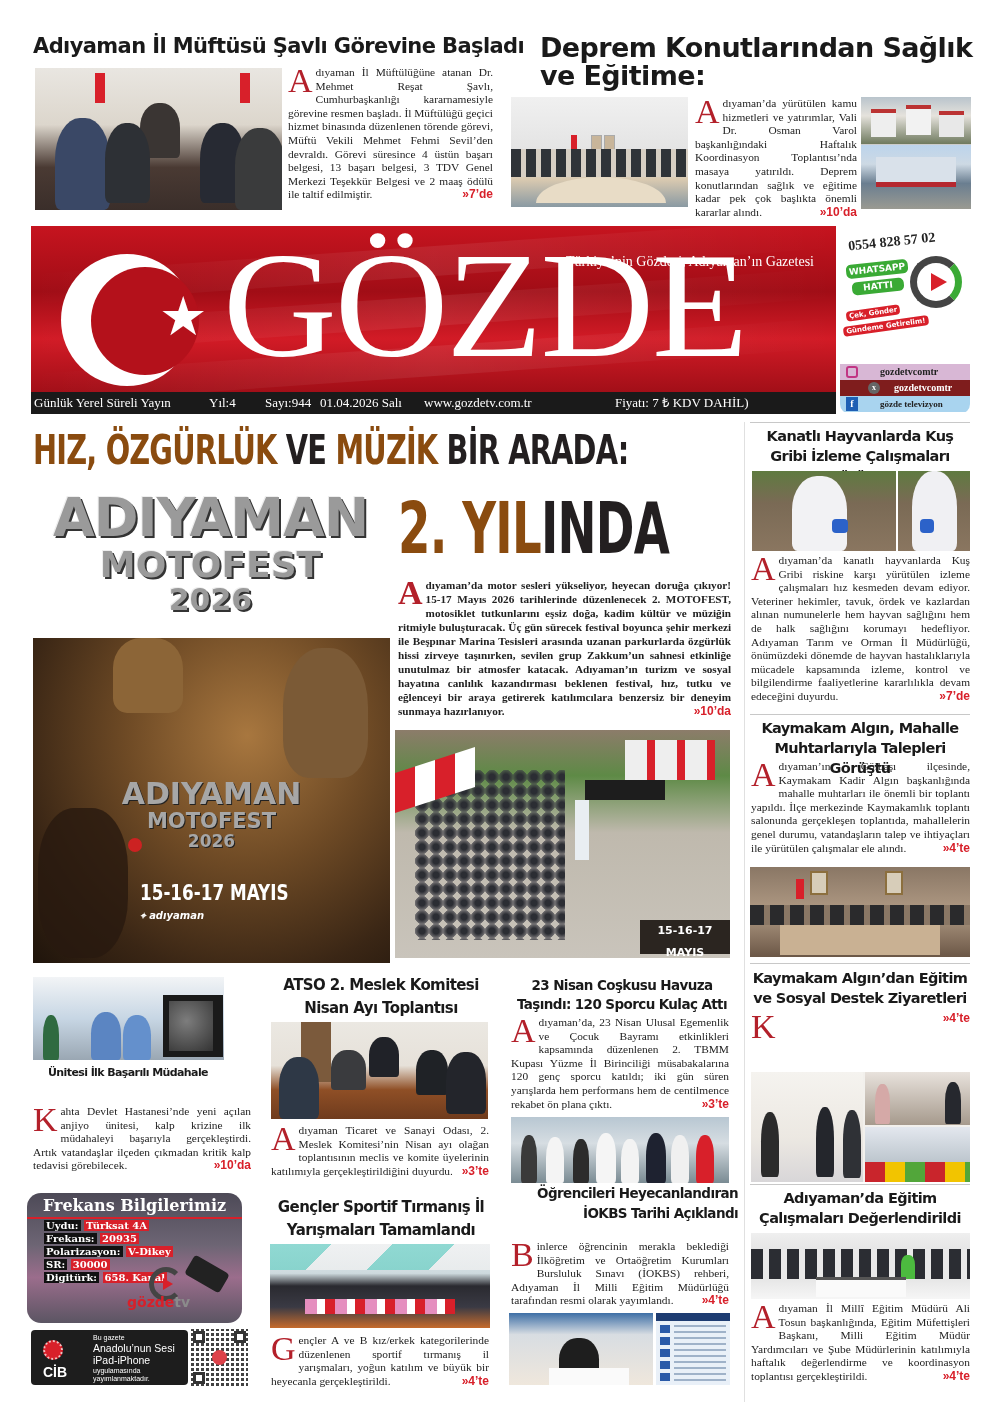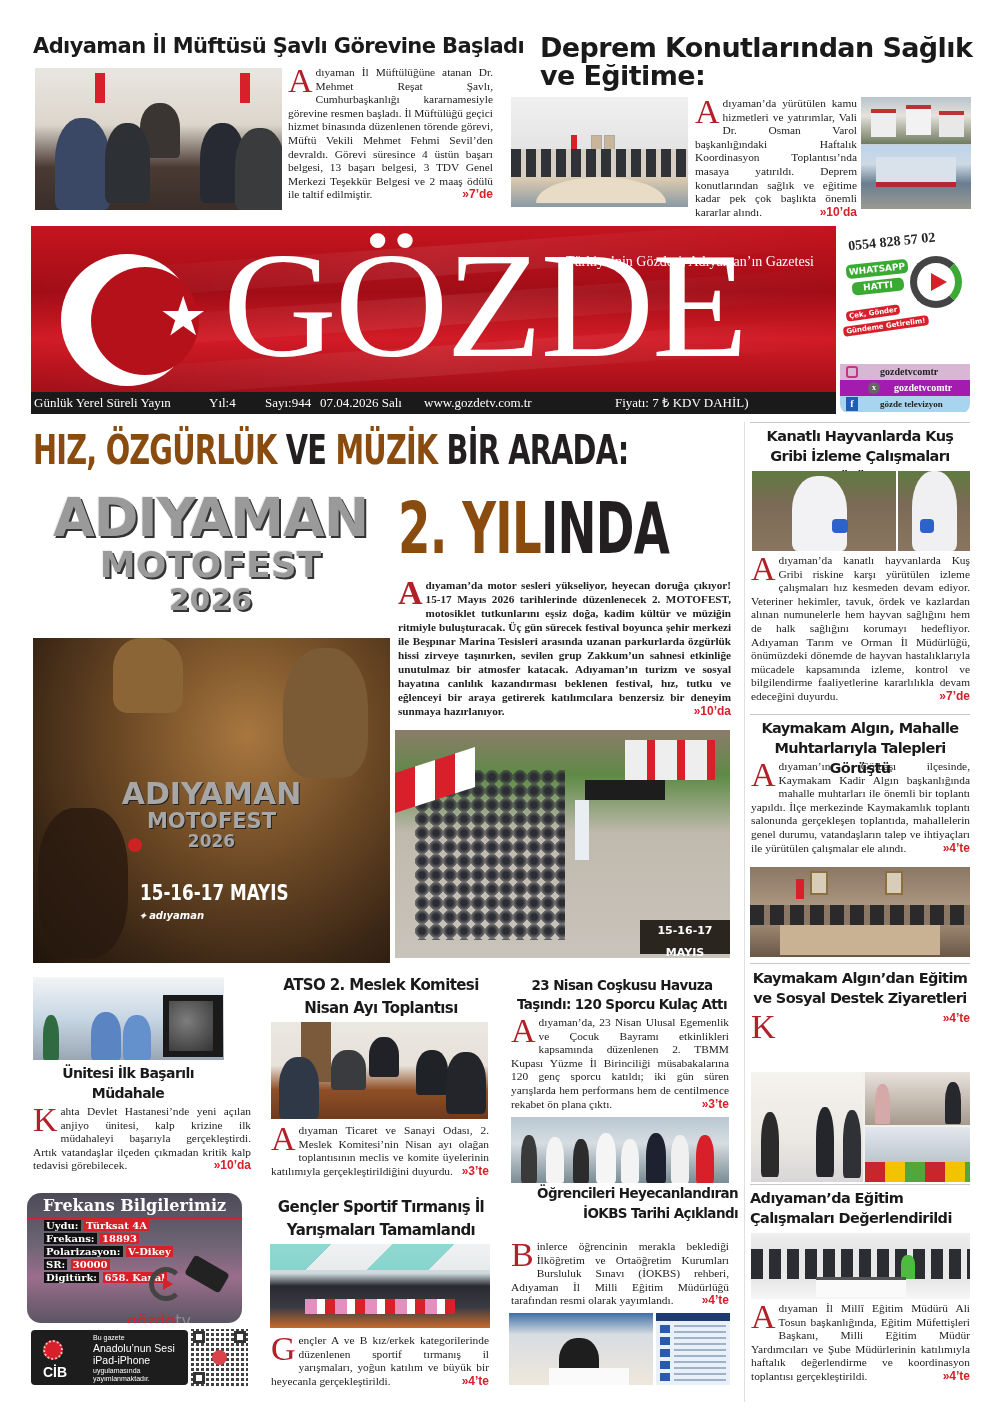--- a/index.html
+++ b/index.html
@@ -89,39 +89,39 @@
   <div class="wave" style="top:70px"></div>
   <div class="wave" style="top:120px"></div>
   <div class="crescent"></div>
   <div class="star">★</div>
   <div class="logo">GÖZDE</div>
   <div class="tagline">Türkiye’nin Gözdesi, Adıyaman’ın Gazetesi</div>
   <div class="bar">
     <span style="left:3px">Günlük Yerel Süreli Yayın</span>
     <span style="left:178px">Yıl:4</span>
     <span style="left:234px">Sayı:944</span>
-    <span style="left:289px">07.04.2026 Salı</span>
+    <span style="left:289px">01.04.2026 Salı</span>
     <span style="left:393px">www.gozdetv.com.tr</span>
     <span style="left:584px">Fiyatı: 7 ₺  KDV DAHİL)</span>
   </div>
 </div>
 
 <div class="wa">
   <div style="position:absolute;left:8px;top:10px;font-family:'Liberation Serif',serif;font-weight:bold;font-size:14px;transform:rotate(-6deg);white-space:nowrap">0554 828 57 02</div>
   <div class="pill" style="left:6px;top:38px;width:62px;height:14px;line-height:14px">WHATSAPP</div>
   <div class="pill" style="left:12px;top:56px;width:52px;height:13px;line-height:13px">HATTI</div>
   <div style="position:absolute;left:70px;top:32px;width:52px;height:52px;border-radius:50%;border:7px solid #444;border-right-color:#3aaa35;background:#fff">
     <div style="position:absolute;left:14px;top:10px;width:0;height:0;border-left:16px solid #d8202a;border-top:9px solid transparent;border-bottom:9px solid transparent"></div>
   </div>
   <div class="redpill" style="left:6px;top:84px">Çek, Gönder</div>
   <div class="redpill" style="left:3px;top:97px">Gündeme Getirelim!</div>
   <div class="soc" style="top:140px;background:#d8b7d5">
     <span style="display:inline-block;width:12px;height:12px;margin:2px 4px 0 6px;border:2px solid #c13584;border-radius:3px;vertical-align:top"></span><span style="padding-left:18px">gozdetvcomtr</span>
   </div>
-  <div class="soc" style="top:156px;background:#a21caf;color:#fff">
+  <div class="soc" style="top:156px;background:#7f1d1d;color:#fff">
     <span style="display:inline-block;width:12px;height:12px;margin:2px 0 0 28px;border-radius:50%;background:#666;font-size:8px;line-height:12px;text-align:center;vertical-align:top">x</span><span style="padding-left:14px">gozdetvcomtr</span>
   </div>
   <div class="soc" style="top:172px;background:#a9d4ef;font-size:9px">
     <span style="display:inline-block;width:12px;height:14px;margin:1px 0 0 6px;background:#1e5fb4;color:#fff;font-size:10px;line-height:14px;text-align:center;vertical-align:top">f</span><span style="padding-left:22px">gözde televizyon</span>
   </div>
 </div>
 
 <div class="abs big" style="left:33px;top:428px;font-size:40px;line-height:44px;white-space:nowrap;transform:scaleX(0.8)">
   <span class="brown">HIZ, ÖZGÜRLÜK</span>
   <span class="blk">VE</span>
@@ -211,59 +211,59 @@
   <div style="position:absolute;left:114px;top:0;width:105px;height:53px;background:linear-gradient(180deg,#e8e2dc,#a69a8d)">
     <div class="sil" style="left:10px;top:12px;width:15px;height:40px;background:#d5a9a7"></div>
     <div class="sil" style="left:80px;top:10px;width:16px;height:42px;background:#26282e"></div>
   </div>
   <div style="position:absolute;left:114px;top:55px;width:105px;height:55px;background:linear-gradient(180deg,#e3e7ee,#a7b3bb)">
     <div style="position:absolute;left:0;top:35px;width:105px;height:20px;background:repeating-linear-gradient(90deg,#c9252c 0 20px,#f2c400 20px 40px,#52a63a 40px 60px)"></div>
   </div>
 </div>
 
 <div class="rule" style="left:750px;top:1184px;width:220px"></div>
-<div class="abs hl" style="left:750px;top:1188px;width:220px;text-align:left;font-size:14.5px;line-height:20px">Adıyaman’da Eğitim Çalışmaları Değerlendirildi</div>
+<div class="abs hl" style="left:750px;top:1188px;width:220px;text-align:center;font-size:14.5px;line-height:20px">Adıyaman’da Eğitim Çalışmaları Değerlendirildi</div>
 <div class="photo" style="left:751px;top:1233px;width:219px;height:66px;background:linear-gradient(180deg,#efefef 0%,#dcdcdc 50%,#f6f6f6 100%)">
   <div style="position:absolute;left:0;top:16px;width:219px;height:30px;background:repeating-linear-gradient(90deg,#2b2d33 0 12px,#e9e9e9 12px 18px)"></div>
   <div style="position:absolute;left:150px;top:22px;width:14px;height:24px;background:#4cbb3f;border-radius:40% 40% 0 0"></div>
   <div style="position:absolute;left:65px;top:44px;width:90px;height:20px;background:#fafafa;border-top:3px solid #555"></div>
 </div>
 <div class="abs body" style="left:751px;top:1302px;width:219px">
   <span class="drop">A</span><span>dıyaman İl Millî Eğitim Müdürü Ali Tosun başkanlığında, Eğitim Müfettişleri Başkanı, Milli Eğitim Müdür Yardımcıları ve Şube Müdürlerinin katılımıyla haftalık değerlendirme ve koordinasyon toplantısı gerçekleştirildi.</span>
   <span class="ref">»4’te</span>
 </div>
 
 <div class="photo" style="left:33px;top:977px;width:191px;height:83px;background:linear-gradient(180deg,#f2f4f6 0%,#c7d6e4 50%,#9aa7b3 100%)">
   <div class="sil" style="left:58px;top:35px;width:30px;height:48px;background:#5b85c2"></div>
   <div class="sil" style="left:90px;top:38px;width:28px;height:45px;background:#6490cc"></div>
   <div class="sil" style="left:10px;top:38px;width:16px;height:45px;background:#2f6a40"></div>
   <div style="position:absolute;left:130px;top:18px;width:60px;height:62px;background:#1a1a1a">
     <div style="position:absolute;left:6px;top:6px;width:44px;height:50px;background:radial-gradient(circle at 40% 40%,#7d7d7d,#333)"></div>
   </div>
 </div>
 <div class="abs hl" style="left:30px;top:1063px;width:196px;text-align:center">
-  <div style="font-size:14px;line-height:20px">Ünitesi İlk Başarılı Müdahale</div>
+  <div style="font-size:11px;line-height:20px">Ünitesi İlk Başarılı Müdahale</div>
 </div>
 <div class="abs body" style="left:33px;top:1105px;width:218px">
   <span class="drop">K</span><span>ahta Devlet Hastanesi’nde yeni açılan anjiyo ünitesi, kalp krizine ilk müdahaleyi başarıyla gerçekleştirdi. Artık vatandaşlar ilçeden çıkmadan kritik kalp tedavisi görebilecek.</span>
   <span class="ref">»10’da</span>
 </div>
 
 <div class="freq">
   <div style="position:absolute;left:0;top:2px;width:215px;text-align:center;font-family:'DejaVu Serif',serif;font-weight:bold;font-size:16px;color:#fff;border-bottom:2px solid #d8202a;line-height:22px">Frekans Bilgilerimiz</div>
   <div class="row" style="top:27px"><span class="k">Uydu:</span> <span class="v">Türksat 4A</span></div>
-  <div class="row" style="top:40px"><span class="k">Frekans:</span> <span class="v">18893</span></div>
+  <div class="row" style="top:40px"><span class="k">Frekans:</span> <span class="v">20935</span></div>
   <div class="row" style="top:53px"><span class="k">Polarizasyon:</span> <span class="v">V-Dikey</span></div>
   <div class="row" style="top:66px"><span class="k">SR:</span> <span class="v">30000</span></div>
   <div class="row" style="top:79px"><span class="k">Digitürk:</span> <span class="v">658. Kanal</span></div>
   <div style="position:absolute;left:122px;top:74px;width:34px;height:34px;border-radius:50%;border:5px solid #444;border-right-color:transparent">
     <div style="position:absolute;left:9px;top:6px;width:0;height:0;border-left:10px solid #d8202a;border-top:6px solid transparent;border-bottom:6px solid transparent"></div>
   </div>
   <div style="position:absolute;left:160px;top:70px;width:40px;height:22px;background:#222;border-radius:4px;transform:rotate(30deg)"></div>
-  <div style="position:absolute;left:100px;top:118px;font-family:'DejaVu Sans',sans-serif;font-weight:normal;font-size:16px;line-height:20px">
+  <div style="position:absolute;left:100px;top:99px;font-family:'DejaVu Sans',sans-serif;font-weight:bold;font-size:14px;line-height:20px">
     <span style="color:#d8202a">gözde</span><span style="color:#8b8b8b">tv</span>
   </div>
 </div>
 
 <div class="cib">
   <div style="position:absolute;left:12px;top:10px;width:20px;height:20px;border-radius:50%;background:#d8202a;border:2px dotted #f3c0c0"></div>
   <div style="position:absolute;left:12px;top:34px;font-size:14px;font-weight:bold">CİB</div>
   <div style="position:absolute;left:62px;top:3px;font-size:7px;line-height:9px">Bu gazete</div>
   <div style="position:absolute;left:62px;top:12px;font-size:10.5px;line-height:12px;white-space:nowrap">Anadolu’nun Sesi</div>
   <div style="position:absolute;left:62px;top:24px;font-size:10.5px;line-height:12px">iPad-iPhone</div>

